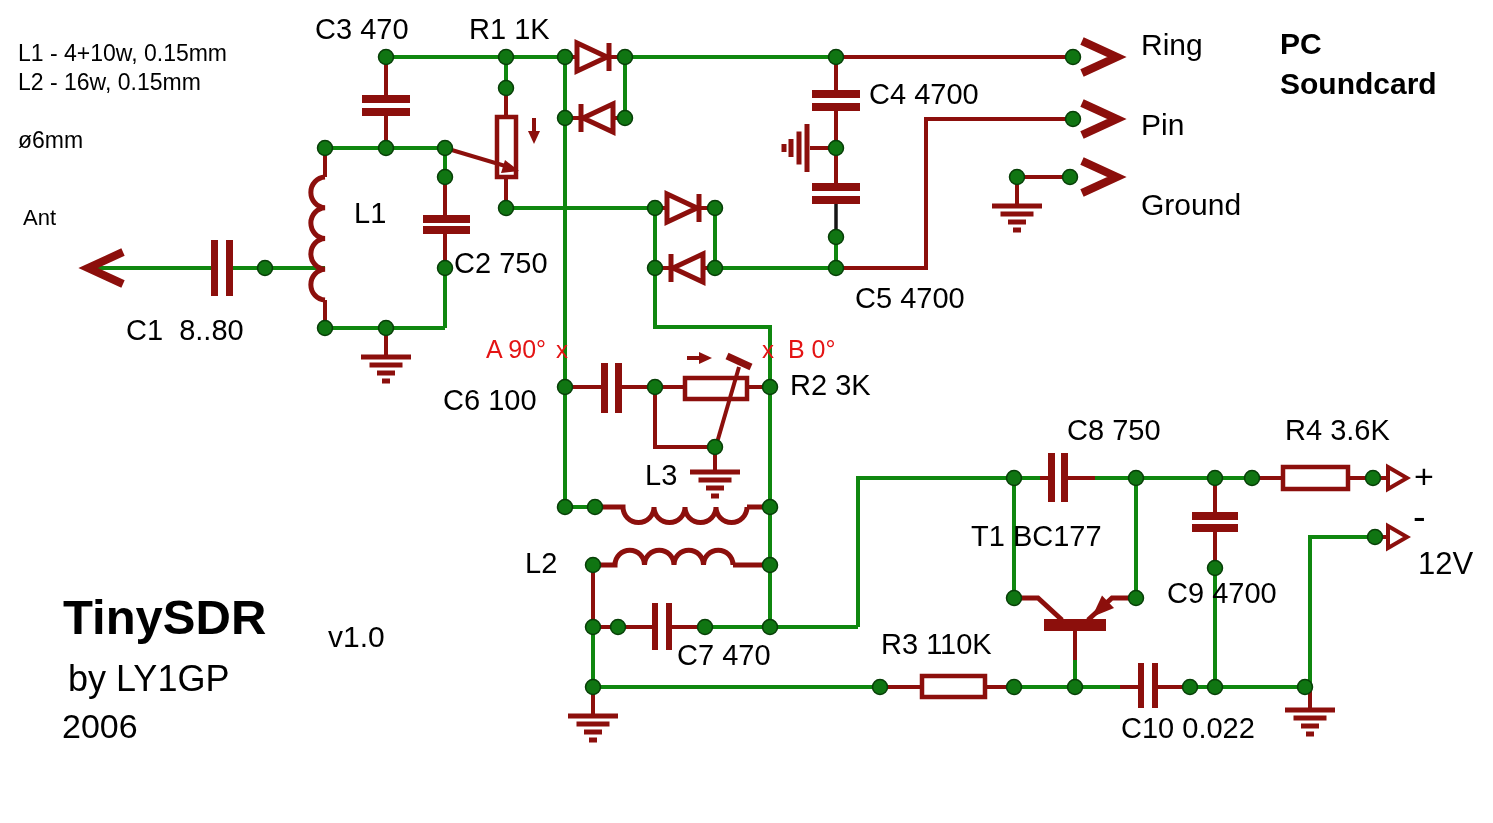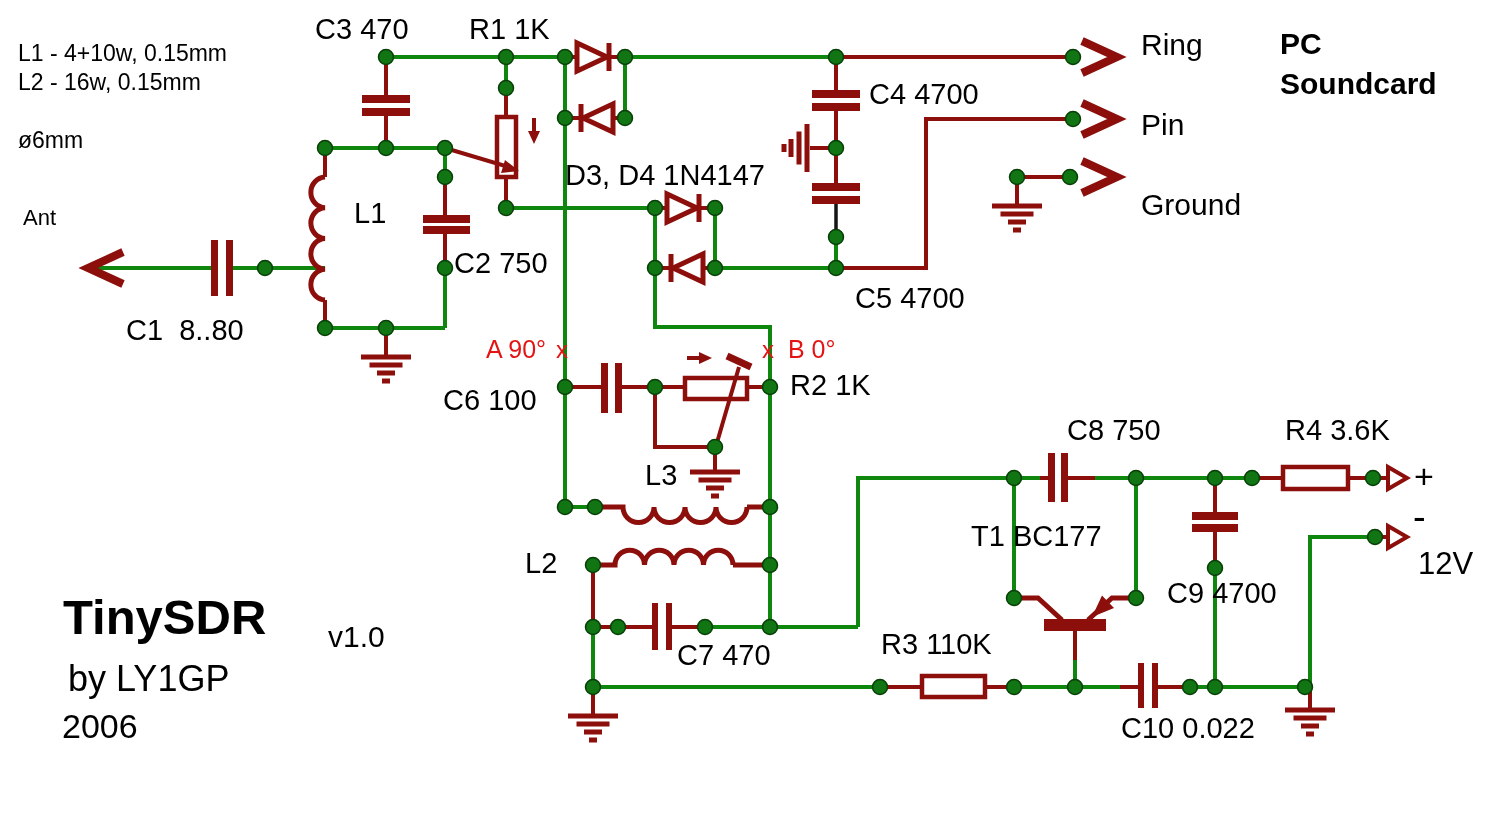--- a/index.html
+++ b/index.html
@@ -230,28 +230,27 @@
   </g>
 </svg>
 
 <div class="lbl small" style="left:18px;top:42px">L1 - 4+10w, 0.15mm</div>
 <div class="lbl small" style="left:18px;top:71px">L2 - 16w, 0.15mm</div>
 <div class="lbl small" style="left:18px;top:129px">ø6mm</div>
 
 <div class="lbl" style="left:315px;top:14px">C3 470</div>
 <div class="lbl" style="left:469px;top:14px">R1 1K</div>
 <div class="lbl" style="left:869px;top:79px">C4 4700</div>
-<div class="lbl" style="left:565px;top:160px">D3, D4 1N4147</div>
 <div class="lbl" style="left:855px;top:283px">C5 4700</div>
 <div class="lbl" style="left:23px;top:207px;font-size:22px">Ant</div>
 <div class="lbl" style="left:354px;top:198px">L1</div>
 <div class="lbl" style="left:454px;top:248px">C2 750</div>
 <div class="lbl" style="left:126px;top:315px">C1  8..80</div>
 <div class="lbl" style="left:443px;top:385px">C6 100</div>
-<div class="lbl" style="left:790px;top:370px">R2 1K</div>
+<div class="lbl" style="left:790px;top:370px">R2 3K</div>
 <div class="lbl" style="left:645px;top:460px">L3</div>
 <div class="lbl" style="left:525px;top:548px">L2</div>
 <div class="lbl" style="left:677px;top:640px">C7 470</div>
 <div class="lbl" style="left:1067px;top:415px">C8 750</div>
 <div class="lbl" style="left:1285px;top:415px">R4 3.6K</div>
 <div class="lbl" style="left:971px;top:521px">T1 BC177</div>
 <div class="lbl" style="left:1167px;top:578px">C9 4700</div>
 <div class="lbl" style="left:881px;top:629px">R3 110K</div>
 <div class="lbl" style="left:1121px;top:713px">C10 0.022</div>
 

